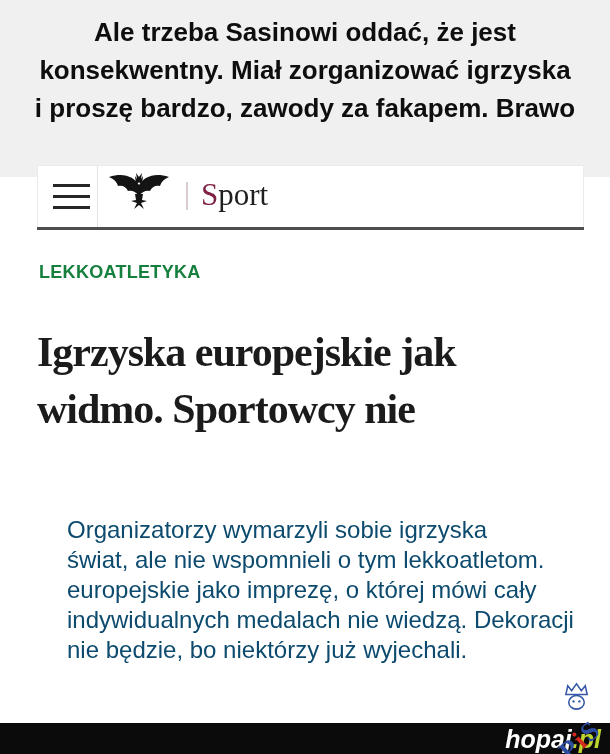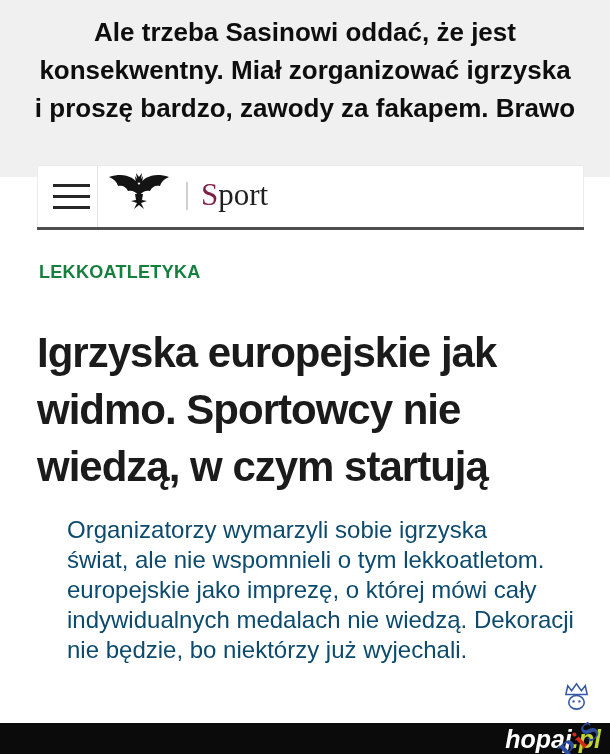--- a/index.html
+++ b/index.html
@@ -41,21 +41,21 @@
   }
   .sport .first { color:#7d2145; }
 
   
   .category {
     position:absolute; left:39px; top:262px;
     font-size:18px; font-weight:700; color:#15803d; letter-spacing:0.3px; cursor:pointer;
   }
   .headline {
     position:absolute; left:37px; top:324px; width:560px;
-    font-family:Liberation Sans, sans-serif;
+    font-family:Liberation Serif, serif;
     font-size:42px; font-weight:600; line-height:57px; letter-spacing:-1px; color:#1b1b1b;
   }
   .headline div { white-space:nowrap; }
   .lead {
     position:absolute; left:38px; top:515px; width:565px;
     font-size:24px; line-height:30px; color:#0c4a6e;margin-left:29px;
   }
   .lead div { white-space:nowrap; }
 
   
@@ -113,21 +113,20 @@
     <span class="first">S</span><span>port</span>
   </div>
 
   <div class="header-rule"></div>
 
   <div class="category">LEKKOATLETYKA</div>
 
   <h1 class="headline">
     <div>Igrzyska europejskie jak</div>
     <div>widmo. Sportowcy nie</div>
-    <div>wiedzą, w czym startują</div>
   </h1>
 
   <div class="lead">
     <div>Organizatorzy wymarzyli sobie igrzyska</div>
     <div>świat, ale nie wspomnieli o tym lekkoatletom.</div>
     <div>europejskie jako imprezę, o której mówi cały</div>
     <div>indywidualnych medalach nie wiedzą. Dekoracji</div>
     <div>nie będzie, bo niektórzy już wyjechali.</div>
   </div>
 

